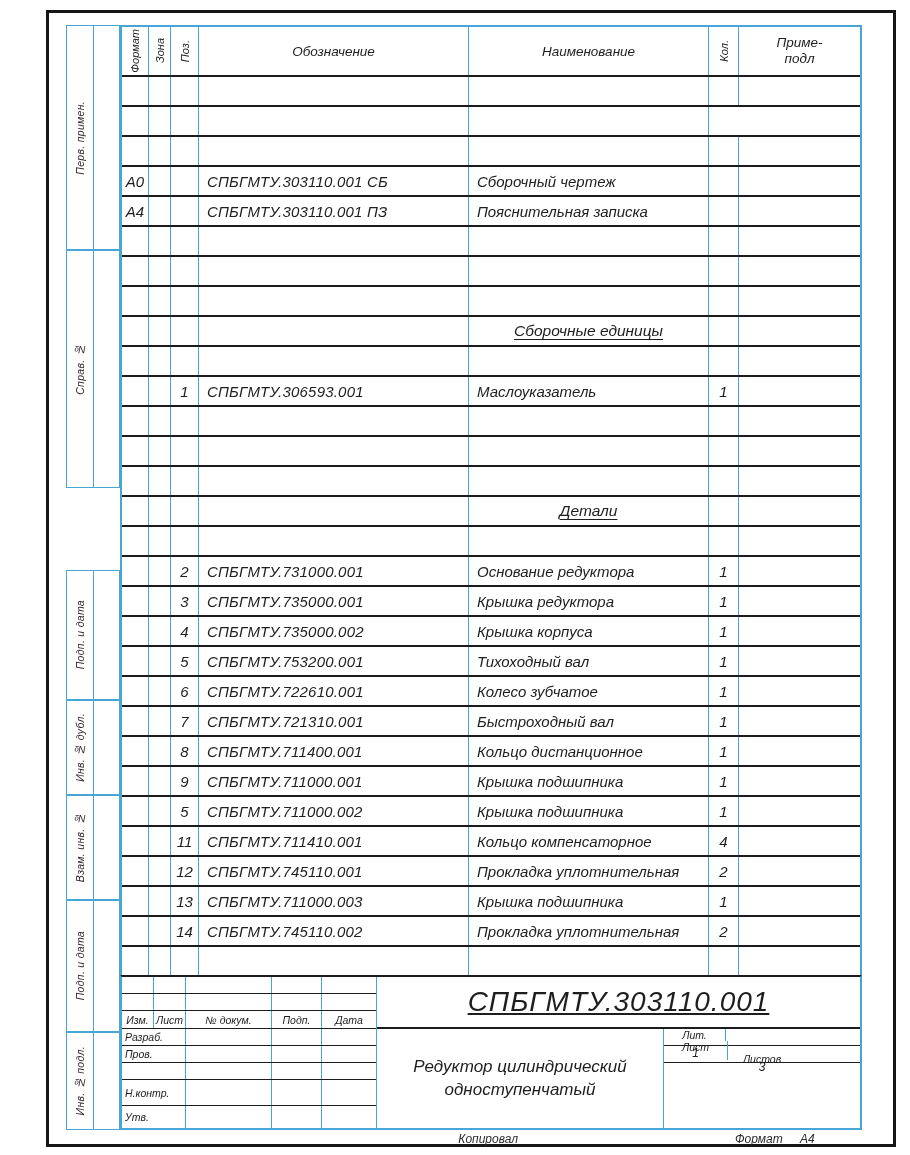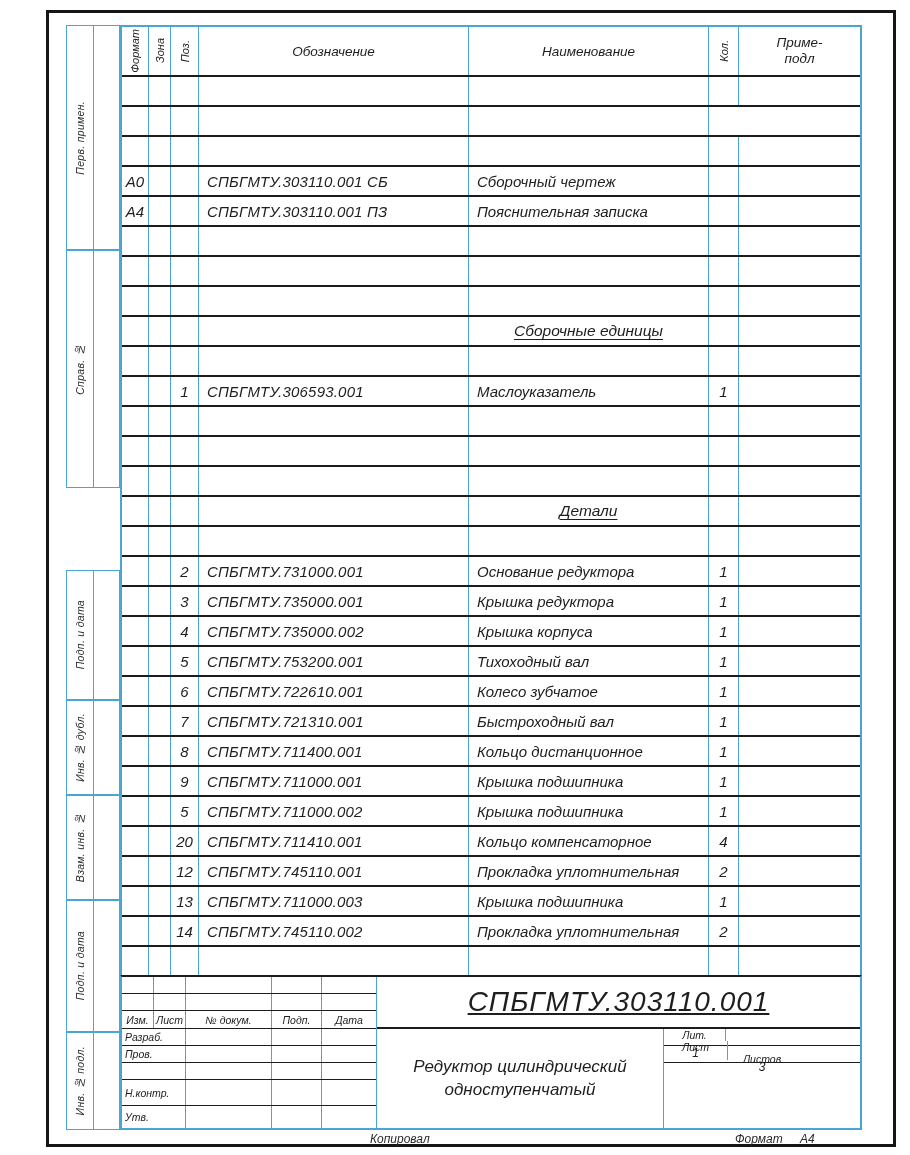--- a/index.html
+++ b/index.html
@@ -60,21 +60,21 @@
   .litrow > div:last-child { border-right:none; }
   .lw1{width:62px;} .lw2{width:64px;} .lw3{flex:1;}
   .litcells { display:flex; width:100%; height:100%; }
   .litcells span { flex:1; border-right:1.6px solid #1c1c1c; }
   .litcells span:last-child { border-right:none; }
   .litrow.vals > div { font-size:12px; }
   .orgcell { flex:1; }
 
   
   .foot { position:absolute; font-size:12px; color:#2a2a2a; }
-  .f-copy { left:370px; top:1132px; width:160px; text-align:left; }
+  .f-copy { left:358px; top:1132px; width:160px; text-align:right; }
   .f-format { left:735px; top:1132px; }
   .f-a4 { left:800px; top:1132px; }
 </style>
 </head>
 <body>
 
 <div class="sheet">
   <div class="frame"></div>
 
   <div class="mbox mb1">
@@ -366,21 +366,21 @@
           <div class="c-zone"></div>
           <div class="c-pos">5</div>
           <div class="c-desig">СПБГМТУ.711000.002</div>
           <div class="c-name">Крышка подшипника</div>
           <div class="c-qty">1</div>
           <div class="c-note"></div>
         </div>
         <div class="grid7 row">
           <div class="c-fmt"></div>
           <div class="c-zone"></div>
-          <div class="c-pos">20</div>
+          <div class="c-pos">11</div>
           <div class="c-desig">СПБГМТУ.711410.001</div>
           <div class="c-name">Кольцо компенсаторное</div>
           <div class="c-qty">4</div>
           <div class="c-note"></div>
         </div>
         <div class="grid7 row">
           <div class="c-fmt"></div>
           <div class="c-zone"></div>
           <div class="c-pos">12</div>
           <div class="c-desig">СПБГМТУ.745110.001</div>

